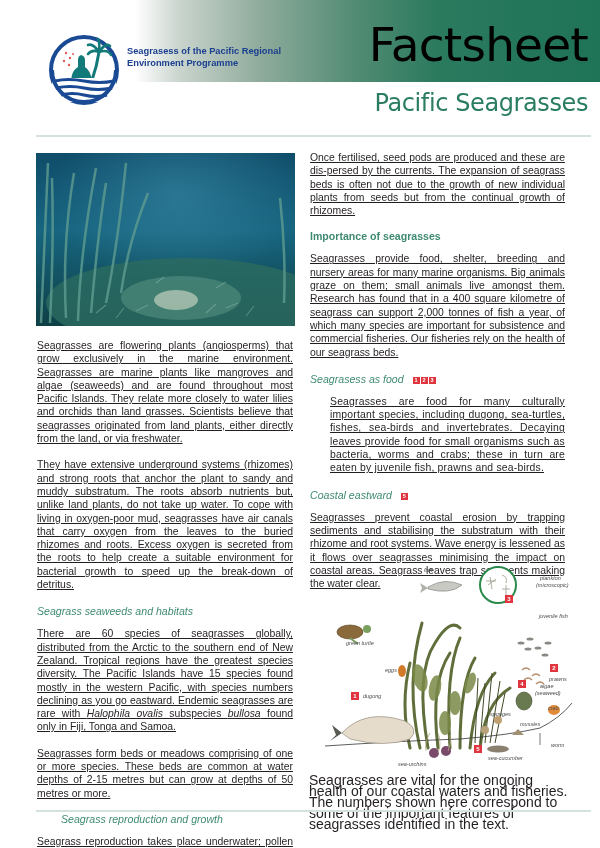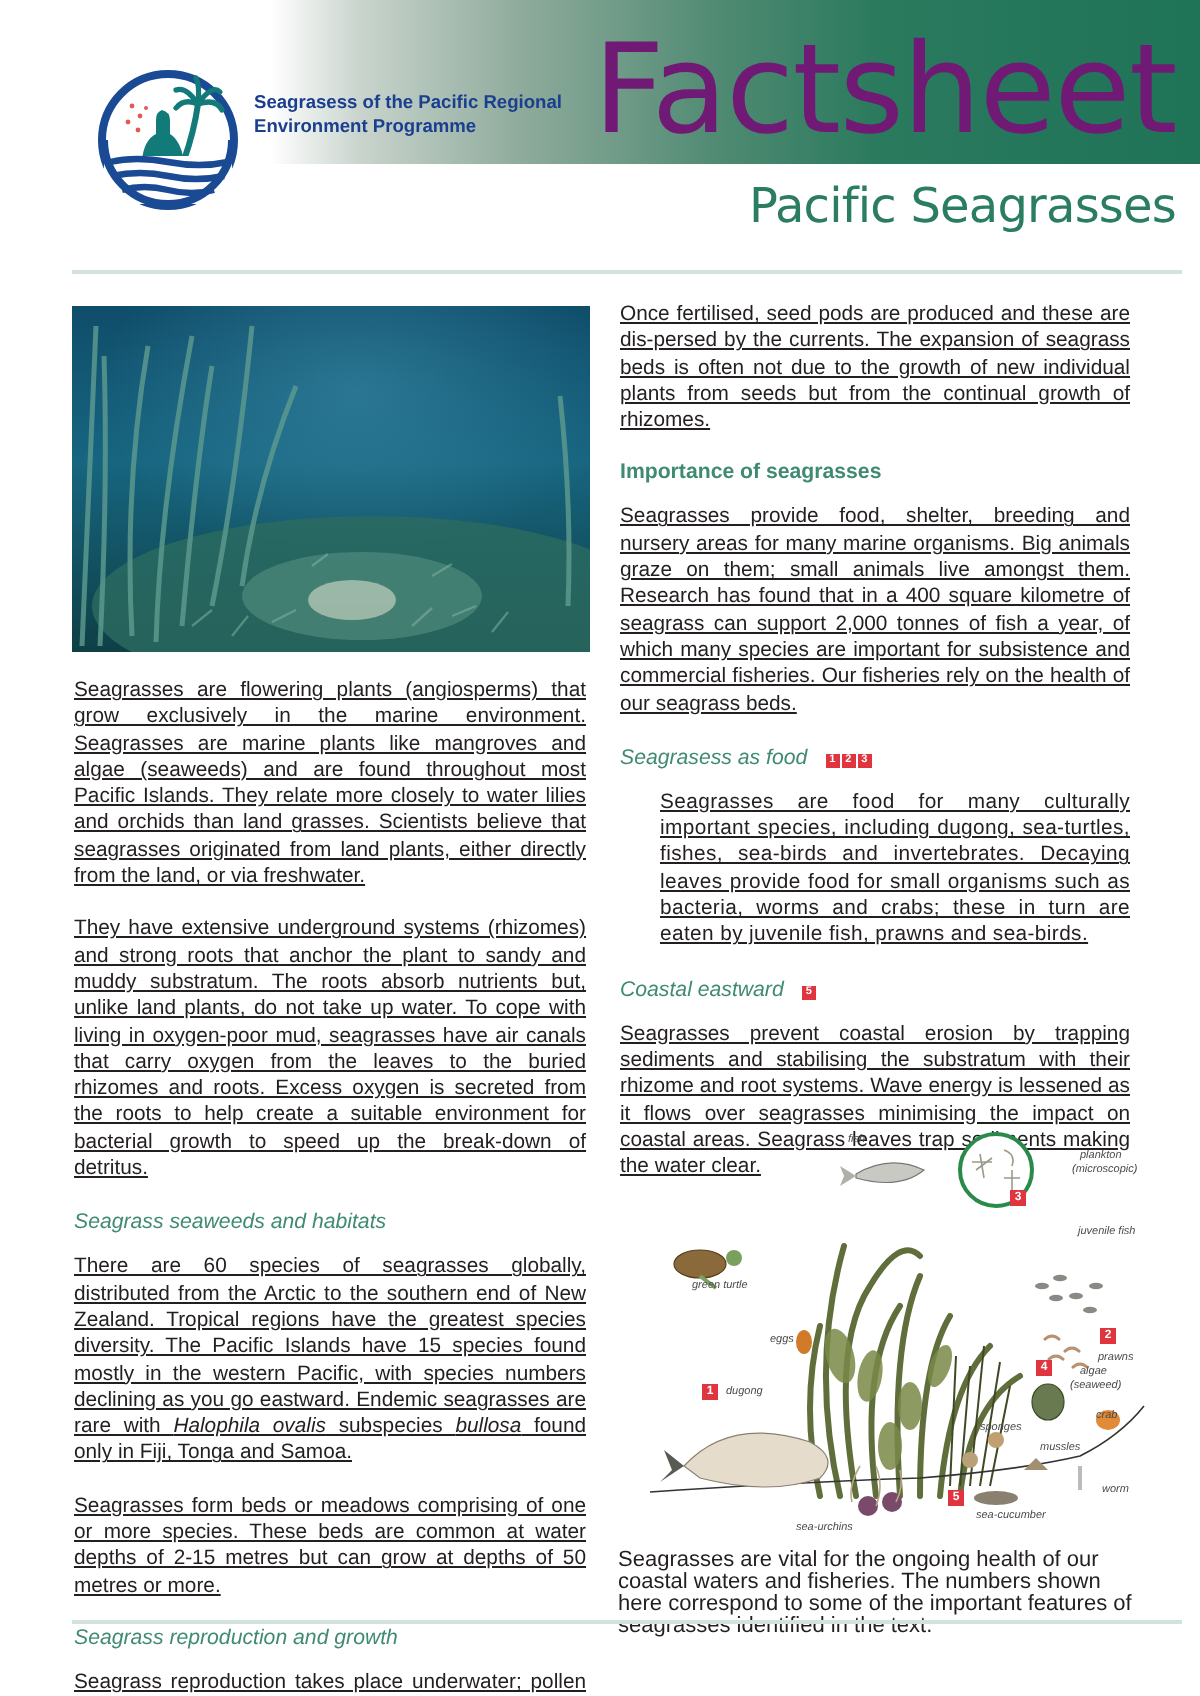--- a/index.html
+++ b/index.html
@@ -10,21 +10,21 @@
     position: absolute; left: 0; top: 0; width: 600px; height: 82px;
     background: linear-gradient(90deg, #ffffff 0px, #ffffff 135px, #c9d4cd 180px, #8fab9c 260px, #4f8a72 360px, #2a7a5e 440px, #1f7357 600px);
   }
   .logo { position: absolute; left: 48px; top: 34px; width: 72px; height: 72px; }
   .logo-text { position: absolute; left: 127px; top: 45px; }
   .logo-word { font-family: "DejaVu Sans", sans-serif; font-weight: bold; font-size: 31px; color: #1a3f8f; letter-spacing: -0.5px; line-height: 32px; }
   .logo-sub { font-family: "Liberation Sans", sans-serif; font-weight: bold; font-size: 9.3px; color: #1a3f8f; line-height: 11px; margin-top: 1px; }
 
   .title-main {
     position: absolute; right: 12px; top: 17px;
-    font-family: "DejaVu Sans", sans-serif; font-size: 62px; color: #701a75; letter-spacing: -0.8px; line-height: 56px; font-weight: normal;
+    font-family: "DejaVu Sans", sans-serif; font-size: 47px; color: #000000; letter-spacing: -0.8px; line-height: 56px; font-weight: normal;
   }
   .title-sub {
     position: absolute; right: 12px; top: 86px;
     font-family: "DejaVu Sans", sans-serif; font-size: 24px; color: #2a7d62; letter-spacing: -0.4px; line-height: 34px;
   }
   .rule { position: absolute; left: 36px; width: 555px; height: 2px; background: #d3e2dc; }
   .rule.top { top: 135px; }
   .rule.bottom { top: 810px; left: 36px; width: 555px; }
 
   .photo { position: absolute; left: 36px; top: 153px; width: 259px; height: 173px; overflow: hidden; background: #0e4a62; }
@@ -35,21 +35,21 @@
   .col p { text-align: justify; text-decoration: underline; }
   .col h3 { font-weight: normal; font-style: italic; color: #3f8a73; font-size: 10.6px; line-height: 14px; }
   .col h3.bold { font-style: normal; font-weight: bold; }
   .badge { display: inline-block; width: 7px; height: 7px; background: #e0343e; color: #fff; font-size: 5.5px; line-height: 7px; text-align: center; font-style: normal; font-weight: bold; vertical-align: 1px; margin-left: 1px; }
   .badges { margin-left: 8px; }
   i.sp { font-style: italic; }
 
   .figure { position: absolute; left: 310px; top: 563px; width: 268px; height: 205px; }
   .fig-label { position: absolute; font-family: "Liberation Sans", sans-serif; font-style: italic; font-size: 5.5px; color: #4a4a4a; white-space: nowrap; }
   .fig-badge { position: absolute; width: 8px; height: 8px; background: #e0343e; color: #fff; font-size: 6px; line-height: 8px; text-align: center; font-family: "Liberation Sans", sans-serif; font-weight: bold; }
-  .caption { position: absolute; left: 309px; top: 775px; width: 262px; font-family: "Liberation Sans", sans-serif; font-size: 11px; line-height: 11px; color: #231f20; }
+  .caption { position: absolute; left: 309px; top: 775px; width: 262px; font-family: "Liberation Sans", sans-serif; font-size: 14px; line-height: 11px; color: #231f20; }
 </style>
 </head>
 <body>
 
 <div class="header-band"></div>
 
 <svg class="logo" viewBox="0 0 72 72">
   <circle cx="36" cy="36" r="33" fill="none" stroke="#1a4a94" stroke-width="4"></circle>
   <circle cx="18" cy="19" r="1.2" fill="#e05a5a"></circle>
   <circle cx="22" cy="24" r="1.2" fill="#e05a5a"></circle>
@@ -111,21 +111,21 @@
 </div>
 
 <div class="col left" style="top:339px;">
   <p>Seagrasses are flowering plants (angiosperms) that grow exclusively in the marine environment. Seagrasses are marine plants like mangroves and algae (seaweeds) and are found throughout most Pacific Islands. They relate more closely to water lilies and orchids than land grasses. Scientists believe that seagrasses originated from land plants, either directly from the land, or via freshwater.</p>
   <p style="margin-top:13px;">They have extensive underground systems (rhizomes) and strong roots that anchor the plant to sandy and muddy substratum. The roots absorb nutrients but, unlike land plants, do not take up water. To cope with living in oxygen-poor mud, seagrasses have air canals that carry oxygen from the leaves to the buried rhizomes and roots. Excess oxygen is secreted from the roots to help create a suitable environment for bacterial growth to speed up the break-down of detritus.</p>
 
   <h3 style="margin-top:13px;">Seagrass seaweeds and habitats</h3>
   <p style="margin-top:9px;"><span>There are 60 species of seagrasses globally, distributed from the Arctic to the southern end of New Zealand. Tropical regions have the greatest species diversity. The Pacific Islands have 15 species found mostly in the western Pacific, with species numbers declining as you go eastward. Endemic seagrasses are rare with </span><i class="sp">Halophila ovalis</i><span> subspecies </span><i class="sp">bullosa</i><span> found only in Fiji, Tonga and Samoa.</span></p>
   <p style="margin-top:13px;">Seagrasses form beds or meadows comprising of one or more species. These beds are common at water depths of 2-15 metres but can grow at depths of 50 metres or more.</p>
 
-  <h3 style="margin-top:12px;">Seagrass reproduction and growth</h3>
+  <h3 style="margin-top:12px;margin-left:24px;">Seagrass reproduction and growth</h3>
   <p style="margin-top:9px;">Seagrass reproduction takes place underwater; pollen is carried by the current until it attaches to the stigma.</p>
 </div>
 
 <div class="col right" style="top:151px;">
   <p>Once fertilised, seed pods are produced and these are dis-persed by the currents. The expansion of seagrass beds is often not due to the growth of new individual plants from seeds but from the continual growth of rhizomes.</p>
 
   <h3 class="bold" style="margin-top:12px;">Importance of seagrasses</h3>
   <p style="margin-top:9px;">Seagrasses provide food, shelter, breeding and nursery areas for many marine organisms. Big animals graze on them; small animals live amongst them. Research has found that in a 400 square kilometre of seagrass can support 2,000 tonnes of fish a year, of which many species are important for subsistence and commercial fisheries. Our fisheries rely on the health of our seagrass beds.</p>
 
   <h3 style="margin-top:13px;"><span>Seagrasess as food</span><span class="badges"><span class="badge">1</span><span class="badge">2</span><span class="badge">3</span></span></h3>

